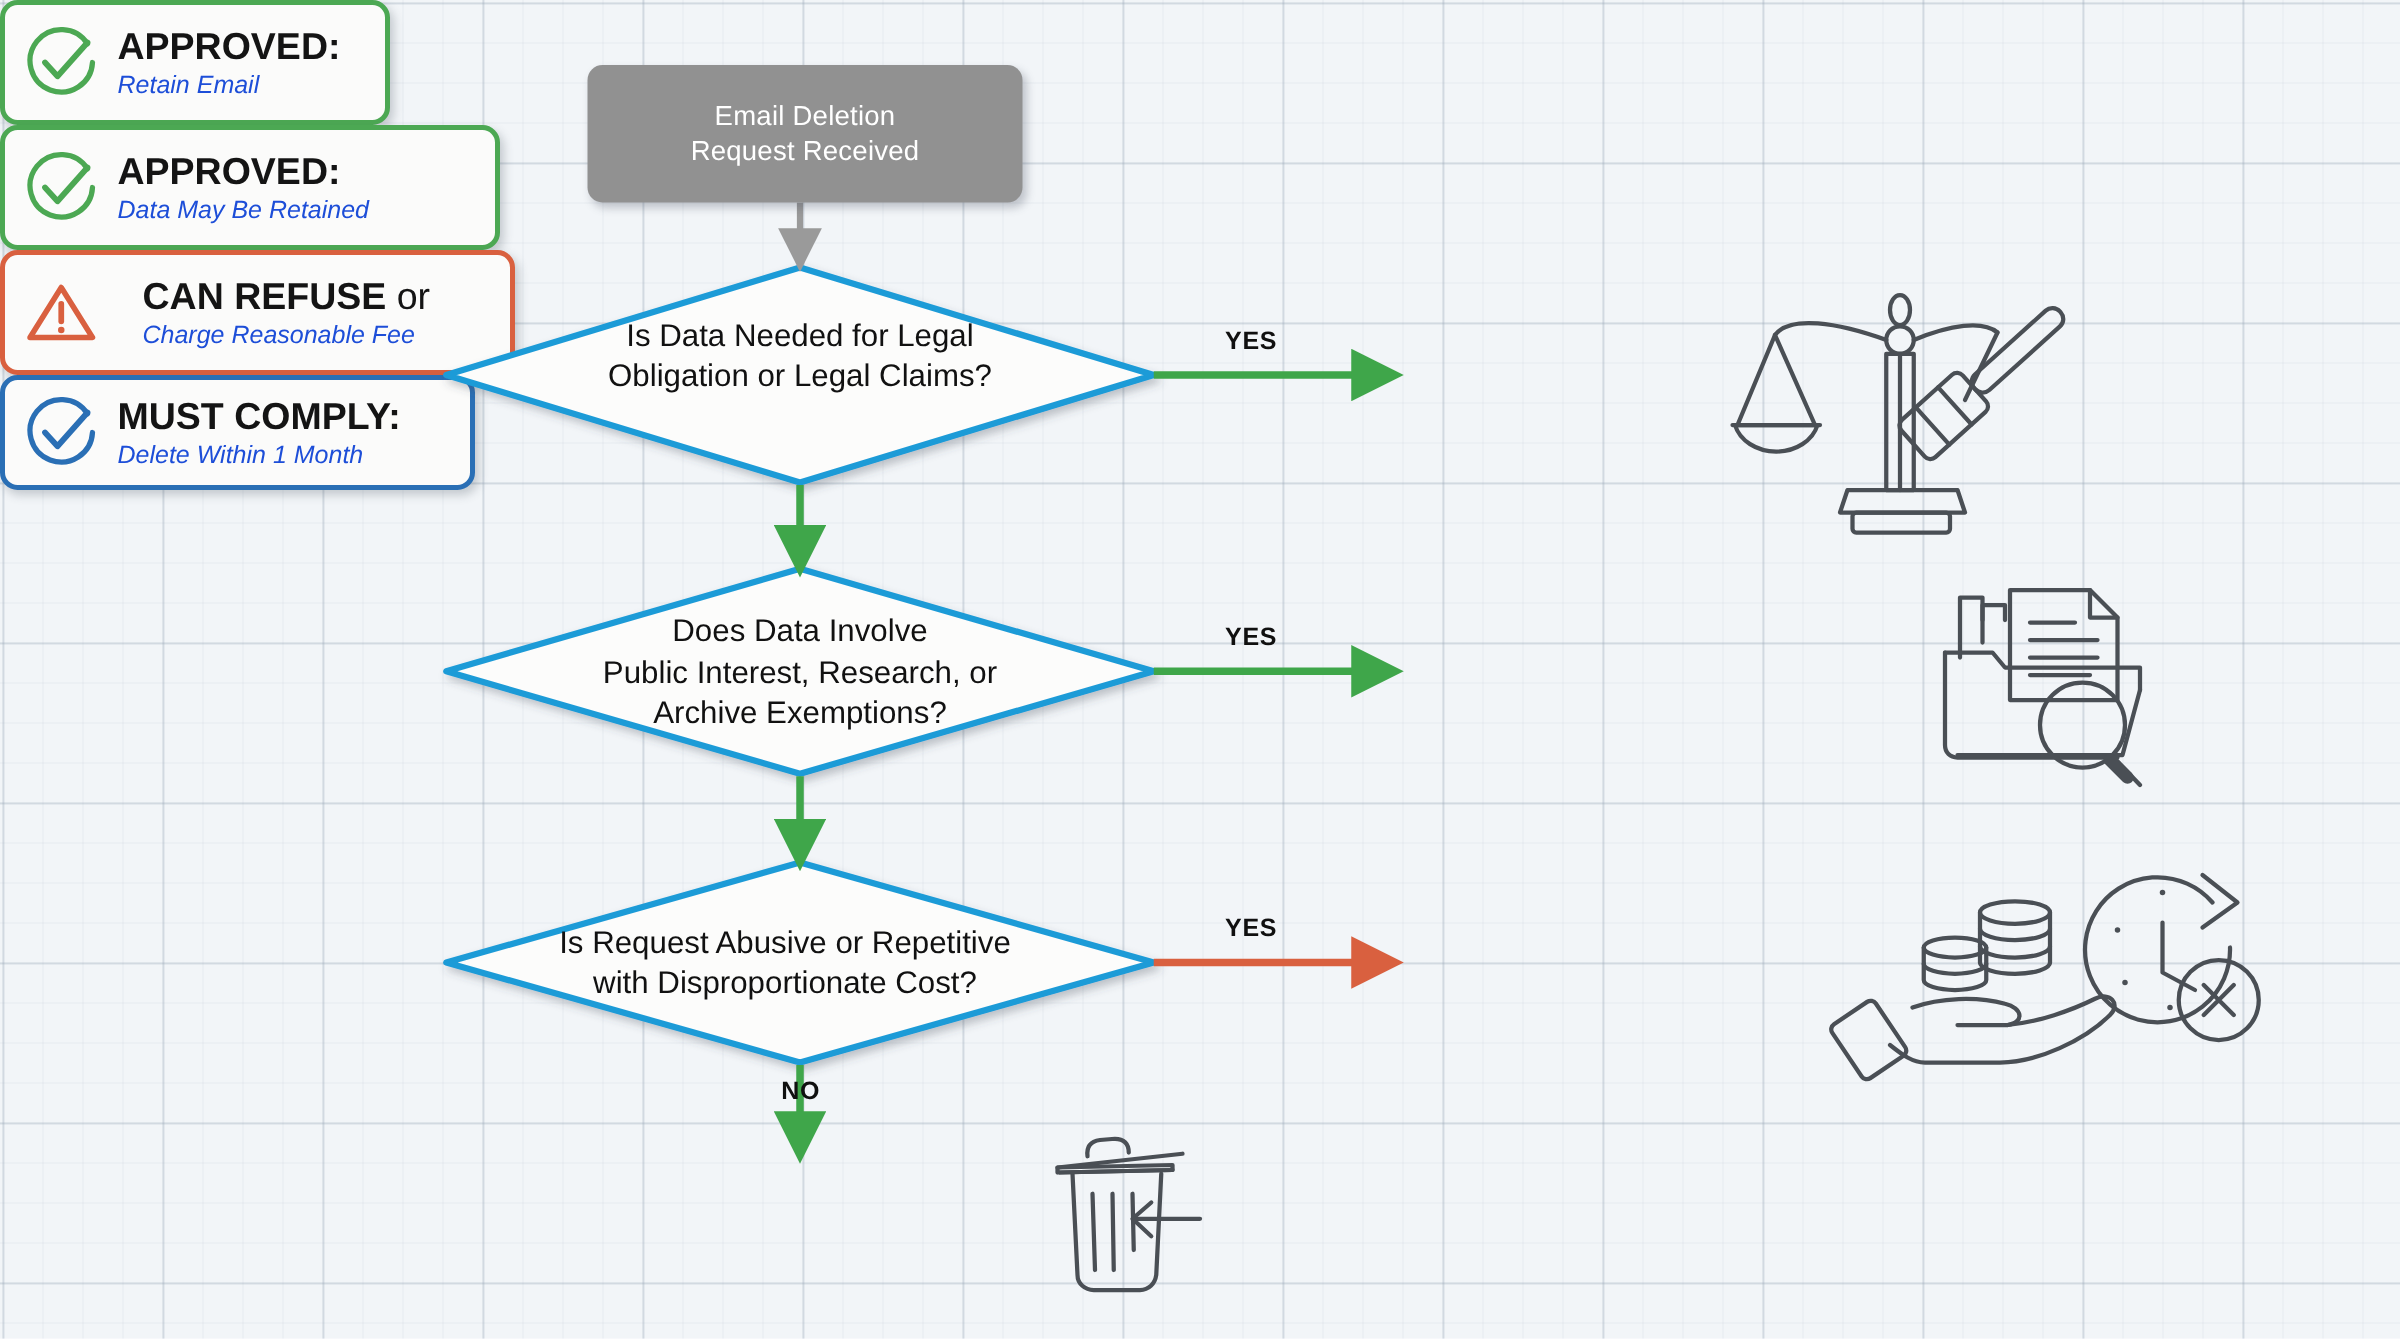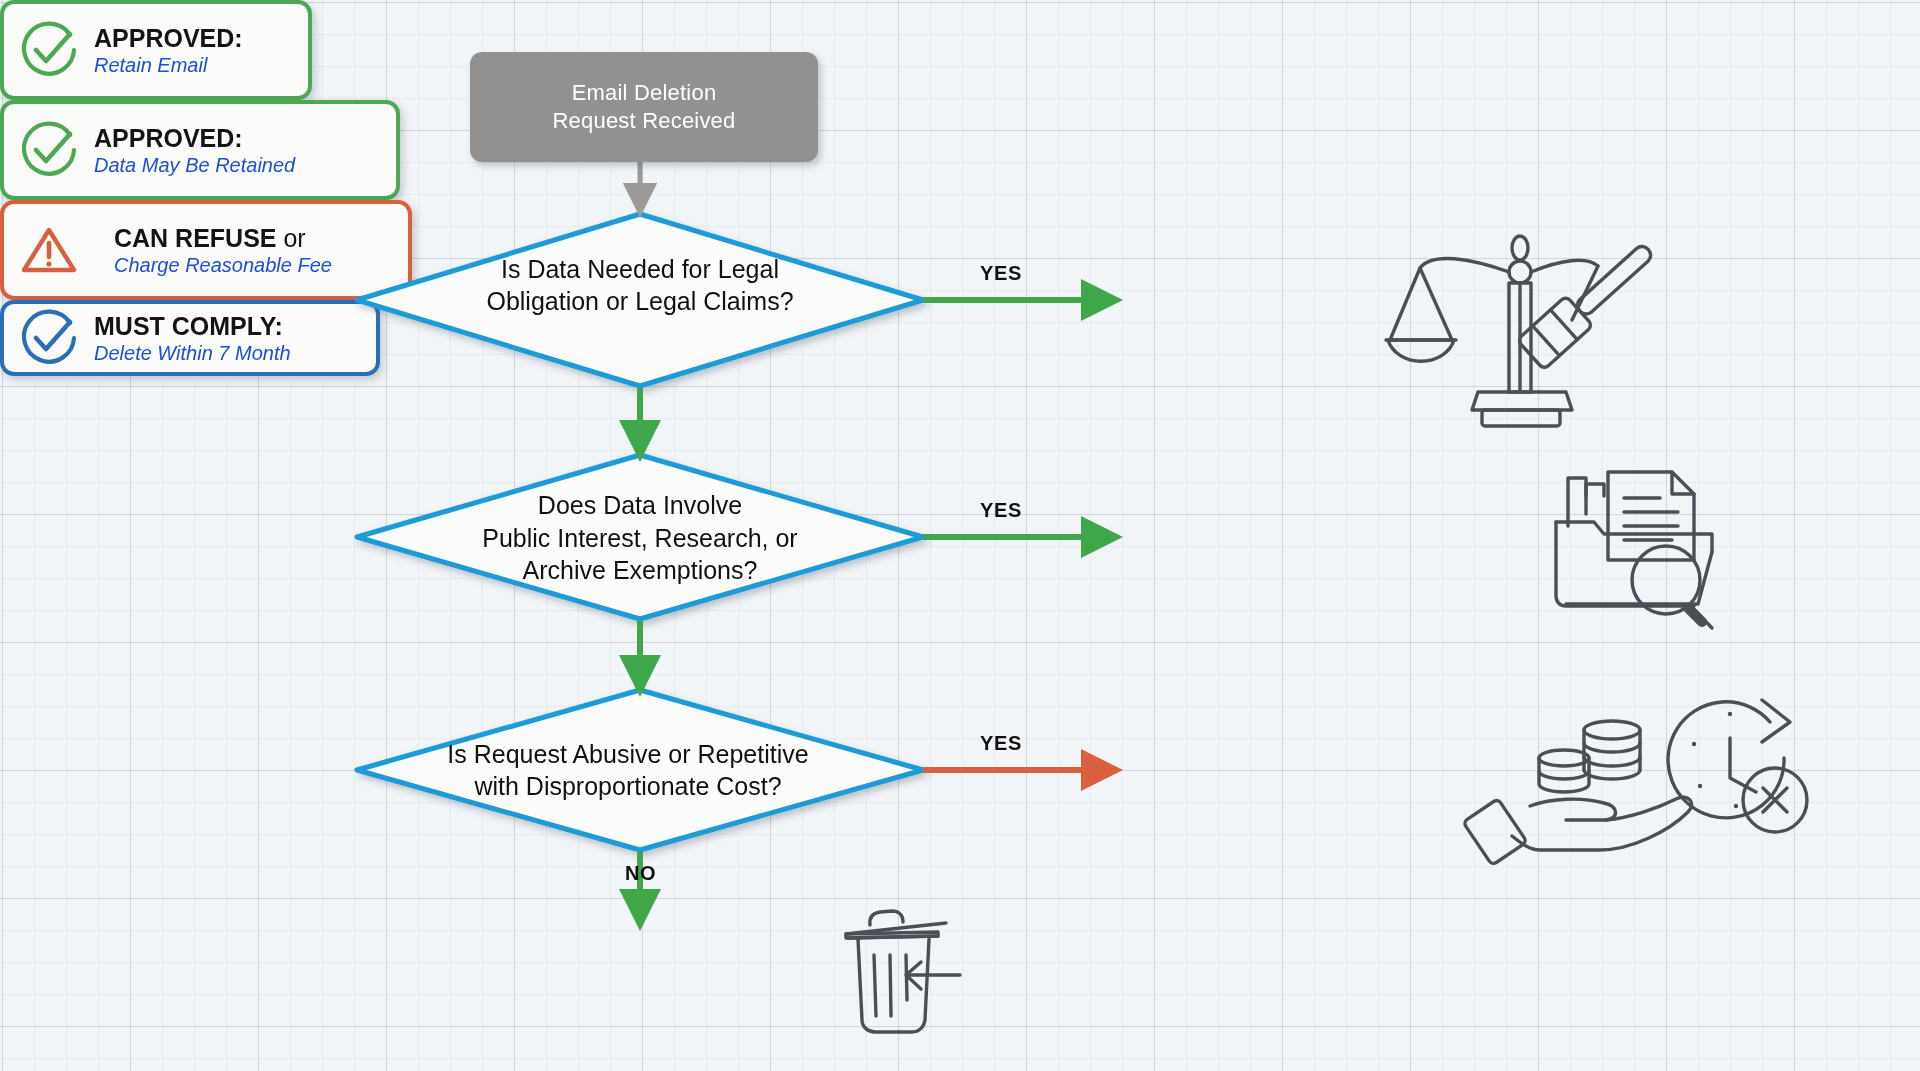--- a/index.html
+++ b/index.html
@@ -75,21 +75,21 @@
 
   .outcome-icon { flex: 0 0 auto; display:block; }
 
   .outcome-text {
     display: flex;
     flex-direction: column;
     justify-content: center;
     line-height: 1.22;
   }
   .outcome-head {
-    font-size: 25px;
+    font-size: 30px;
     font-weight: bold;
     color: #141414;
     white-space: nowrap;
   }
   .outcome-head .regular { font-weight: normal; }
   .outcome-sub {
     font-size: 20px;
     font-weight: normal;
     color: #1d4ed8;
     white-space: nowrap;
@@ -285,24 +285,24 @@
       <circle cx="29" cy="43" r="2.6" fill="#D9603F"></circle>
     </svg>
     <div class="outcome-text">
       <div class="outcome-head">
         <span>CAN REFUSE</span><span class="regular"> or</span>
       </div>
       <div class="outcome-sub">Charge Reasonable Fee</div>
     </div>
   </div>
 
-  <div class="outcome-box blue" style="left:438px; top:913px; width:380px; height:76px;">
+  <div class="outcome-box blue" style="left:438px; top:913px; width:380px; height:92px;">
     <svg class="outcome-icon" width="58" height="58" viewBox="0 0 58 58">
       <path d="M50 14 A25 25 0 1 0 54 29" fill="none" stroke="#2A6FB5" stroke-width="4.2" stroke-linecap="round"></path>
       <path d="M16 29 L26 40 L50 13" fill="none" stroke="#2A6FB5" stroke-width="4.6" stroke-linecap="round" stroke-linejoin="round"></path>
     </svg>
     <div class="outcome-text">
       <div class="outcome-head">MUST COMPLY:</div>
-      <div class="outcome-sub">Delete Within 7 Month</div>
+      <div class="outcome-sub">Delete Within 1 Month</div>
     </div>
   </div>
 
 </div>
 
 </body></html>

